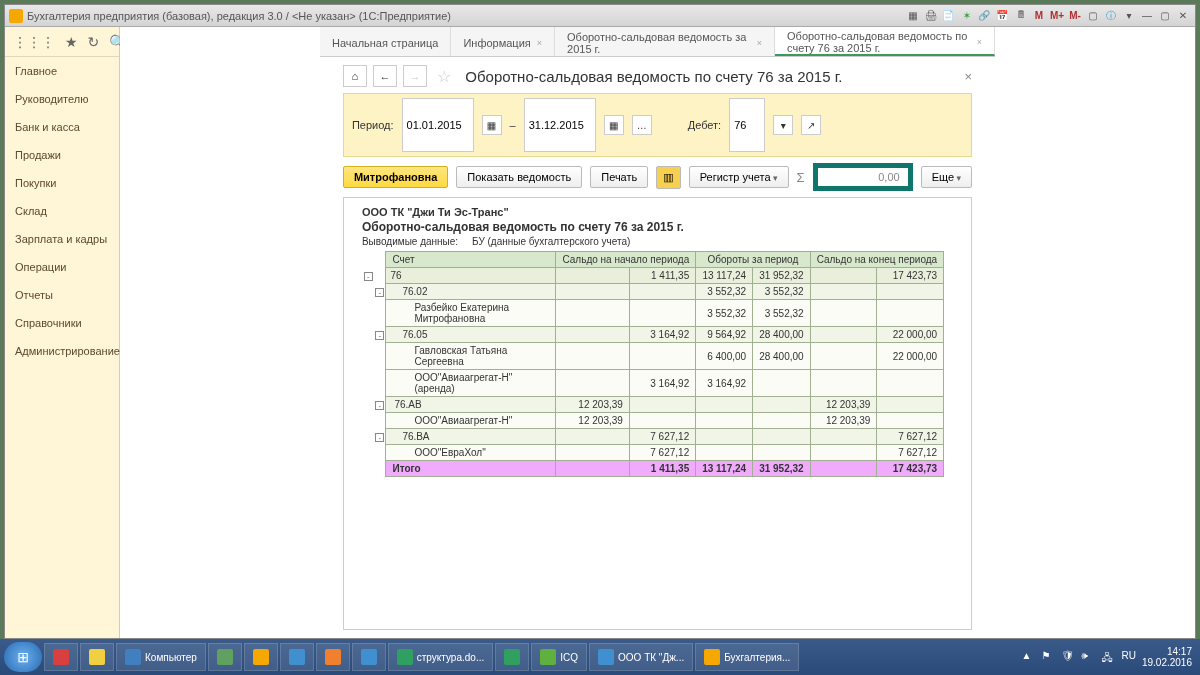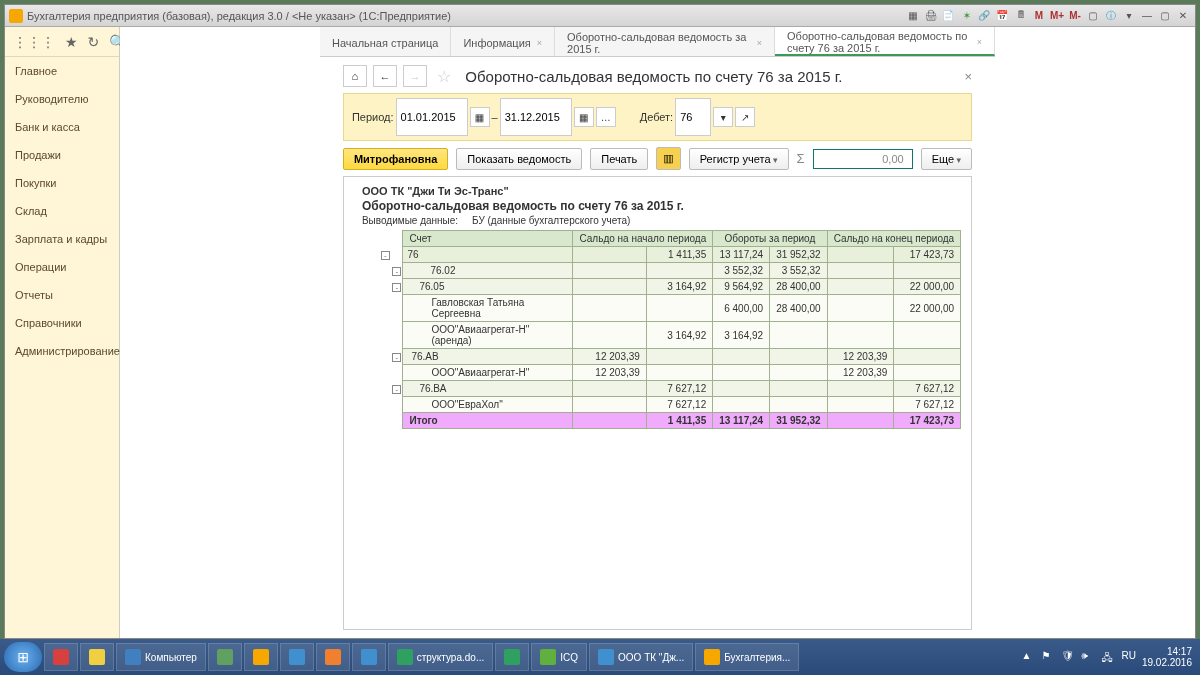--- a/index.html
+++ b/index.html
@@ -18,36 +18,36 @@
 .main { flex: 1; display: flex; flex-direction: column; background: #fff; overflow: hidden; align-items: center; }
 .tabs { height: 30px; background: #f5f5f5; display: flex; border-bottom: 1px solid #ccc; }
 .tab { padding: 6px 12px 4px; font-size: 11px; color: #555; border-right: 1px solid #ddd; position: relative; display: flex; align-items: center; gap: 6px; cursor: pointer; max-width: 220px; }
 .tab.active { background: #fff; border-bottom: 2px solid #3a9a5a; }
 .tab .x { color: #aaa; font-size: 9px; }
 .content { flex: 1; display: flex; flex-direction: column; padding: 8px 12px; overflow: hidden; }
 .page-head { display: flex; align-items: center; gap: 6px; margin-bottom: 6px; }
 .nav-btn { width: 24px; height: 22px; border: 1px solid #ccc; background: #fff; display: inline-flex; align-items: center; justify-content: center; font-size: 11px; cursor: pointer; }
 .page-title { font-size: 15px; font-weight: normal; margin-left: 4px; }
 .close-x { margin-left: auto; color: #888; font-size: 13px; cursor: pointer; }
-.period-bar { background: #fdf3c4; border: 1px solid #e5d890; padding: 4px 8px; display: flex; align-items: center; gap: 2px; font-size: 11px; }
-.period-bar input { border: 1px solid #ccc; padding: 12px 4px; font-size: 11px; width: 72px; }
+.period-bar { background: #fdf3c4; border: 1px solid #e5d890; padding: 4px 8px; display: flex; align-items: center; gap: 8px; font-size: 11px; }
+.period-bar input { border: 1px solid #ccc; padding: 20px 4px; font-size: 11px; width: 72px; }
 .period-bar .acct { width: 36px; }
 .cal-btn { width: 20px; height: 20px; border: 1px solid #ccc; background: #fff; display: inline-flex; align-items: center; justify-content: center; cursor: pointer; font-size: 10px; }
 .action-bar { padding: 6px 0; display: flex; align-items: center; gap: 8px; }
 .btn { border: 1px solid #bbb; background: linear-gradient(#fff,#eee); padding: 4px 10px; font-size: 11px; cursor: pointer; border-radius: 2px; }
 .btn.primary { background: linear-gradient(#ffe680,#ffd940); border-color: #d4b020; font-weight: bold; }
 .btn.drop::after { content: " ▾"; font-size: 9px; color: #666; }
 .action-bar .right { margin-left: auto; display: flex; align-items: center; gap: 8px; }
-.sum-box { border: 1px solid #0f766e; padding: 3px 8px; min-width: 100px; text-align: right; font-size: 11px; color: #888; }
+.sum-box { border: 5px solid #0f766e; padding: 3px 8px; min-width: 100px; text-align: right; font-size: 11px; color: #888; }
 .report-wrap { flex: 1; border: 1px solid #ccc; padding: 8px 8px 8px 4px; overflow: auto; position: relative; background: #fff; }
 .rpt-head { padding-left: 14px; margin-bottom: 4px; }
 .rpt-org { font-size: 11px; font-weight: bold; }
 .rpt-title { font-size: 12px; font-weight: bold; margin: 2px 0; }
 .rpt-sub { font-size: 10px; }
-.rtbl { border-collapse: collapse; font-size: 10px; margin-left: 31px; }
+.rtbl { border-collapse: collapse; font-size: 10px; margin-left: 14px; }
 .rtbl th, .rtbl td { border: 1px solid #a0b090; padding: 2px 6px; }
 .rtbl th { background: #d8e8cc; font-weight: normal; text-align: center; }
 .rtbl .h2 th { text-align: center; }
 .rtbl td { text-align: right; }
 .rtbl td.name { text-align: left; }
 .rtbl tr.lvl0 { background: #e8f0dc; }
 .rtbl tr.lvl1 { background: #f0f5e8; }
 .rtbl tr.lvl2 { background: #fafcf5; }
 .rtbl tr.total td { background: #f0abfc; font-weight: bold; }
 .tree-btn { display: inline-block; width: 9px; height: 9px; border: 1px solid #888; line-height: 7px; text-align: center; font-size: 8px; color: #666; background: #fff; cursor: pointer; }
@@ -196,21 +196,32 @@
                   <td></td>
                   <td>1 411,35</td>
                   <td>13 117,24</td>
                   <td>31 952,32</td>
                   <td></td>
                   <td>17 423,73</td>
                 </tr>
                 <tr class="lvl1">
                   <td class="tree-col"></td>
                   <td class="tree-col"><span class="tree-btn">-</span></td>
-                  <td class="name" style="padding-left:27px">76.02</td>
+                  <td class="name" style="padding-left:16px">76.02</td>
+                  <td></td>
+                  <td></td>
+                  <td>3 552,32</td>
+                  <td>3 552,32</td>
+                  <td></td>
+                  <td></td>
+                </tr>
+                <tr class="lvl2">
+                  <td class="tree-col"></td>
+                  <td class="tree-col"></td>
+                  <td class="name" style="padding-left:28px">Разбейко Екатерина Митрофановна</td>
                   <td></td>
                   <td></td>
                   <td>3 552,32</td>
                   <td>3 552,32</td>
                   <td></td>
                   <td></td>
                 </tr>
                 <tr class="lvl1">
                   <td class="tree-col"></td>
                   <td class="tree-col"><span class="tree-btn">-</span></td>

